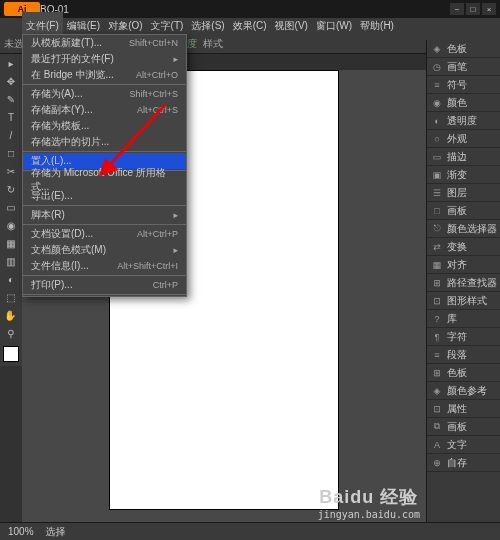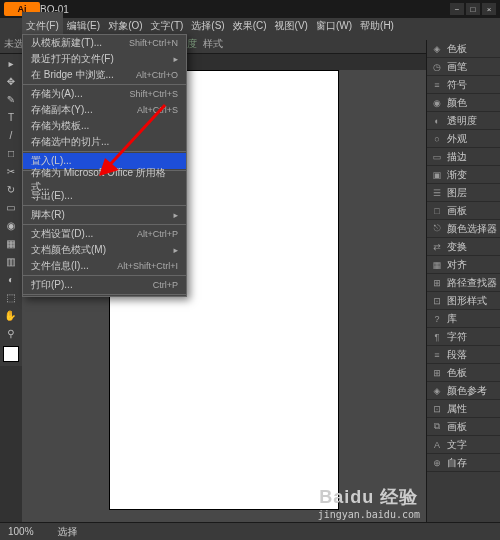--- a/index.html
+++ b/index.html
@@ -28,21 +28,21 @@
 .panel-item{height:18px;display:flex;align-items:center;padding-left:4px;gap:4px;font-size:9px;border-bottom:1px solid #2a2a2a}
 .panel-icon{width:12px;height:12px;display:flex;align-items:center;justify-content:center;font-size:9px;color:#999}
 .dropdown{position:absolute;top:34px;left:22px;width:165px;background:#444;border:1px solid #666;box-shadow:3px 3px 8px rgba(0,0,0,0.5);z-index:100}
 .dd-item{height:16px;display:flex;align-items:center;justify-content:space-between;padding:0 8px;font-size:10px;color:#ddd}
 .dd-item.highlight{background:#1d4ed8;color:#fff}
 .dd-sep{height:1px;background:#666;margin:1px 0}
 .dd-short{color:#aaa;font-size:9px}
 .arrow{position:absolute;top:100px;left:95px;z-index:101;pointer-events:none}
 .arrow svg line{stroke:#e00;stroke-width:3}
 .arrow svg polygon{fill:#e00}
-.status{position:absolute;bottom:0;left:0;right:0;height:18px;background:#3a3a3a;border-top:1px solid #1a1a1a;display:flex;align-items:center;padding:0 8px;font-size:9px;gap:24px}
+.status{position:absolute;bottom:0;left:0;right:0;height:18px;background:#3a3a3a;border-top:1px solid #1a1a1a;display:flex;align-items:center;padding:0 8px;font-size:9px;gap:12px}
 .watermark{position:absolute;bottom:20px;right:80px;text-align:center;font-size:9px;color:rgba(255,255,255,0.7);z-index:50}
 .watermark .big{font-size:18px;font-weight:bold;letter-spacing:1px}
 .sub{font-family:monospace}
 </style>
 </head>
 <body>
 
 <div class="titlebar">
   <div class="ai-logo">Ai</div>
   <div class="title-text">BO-01</div>

